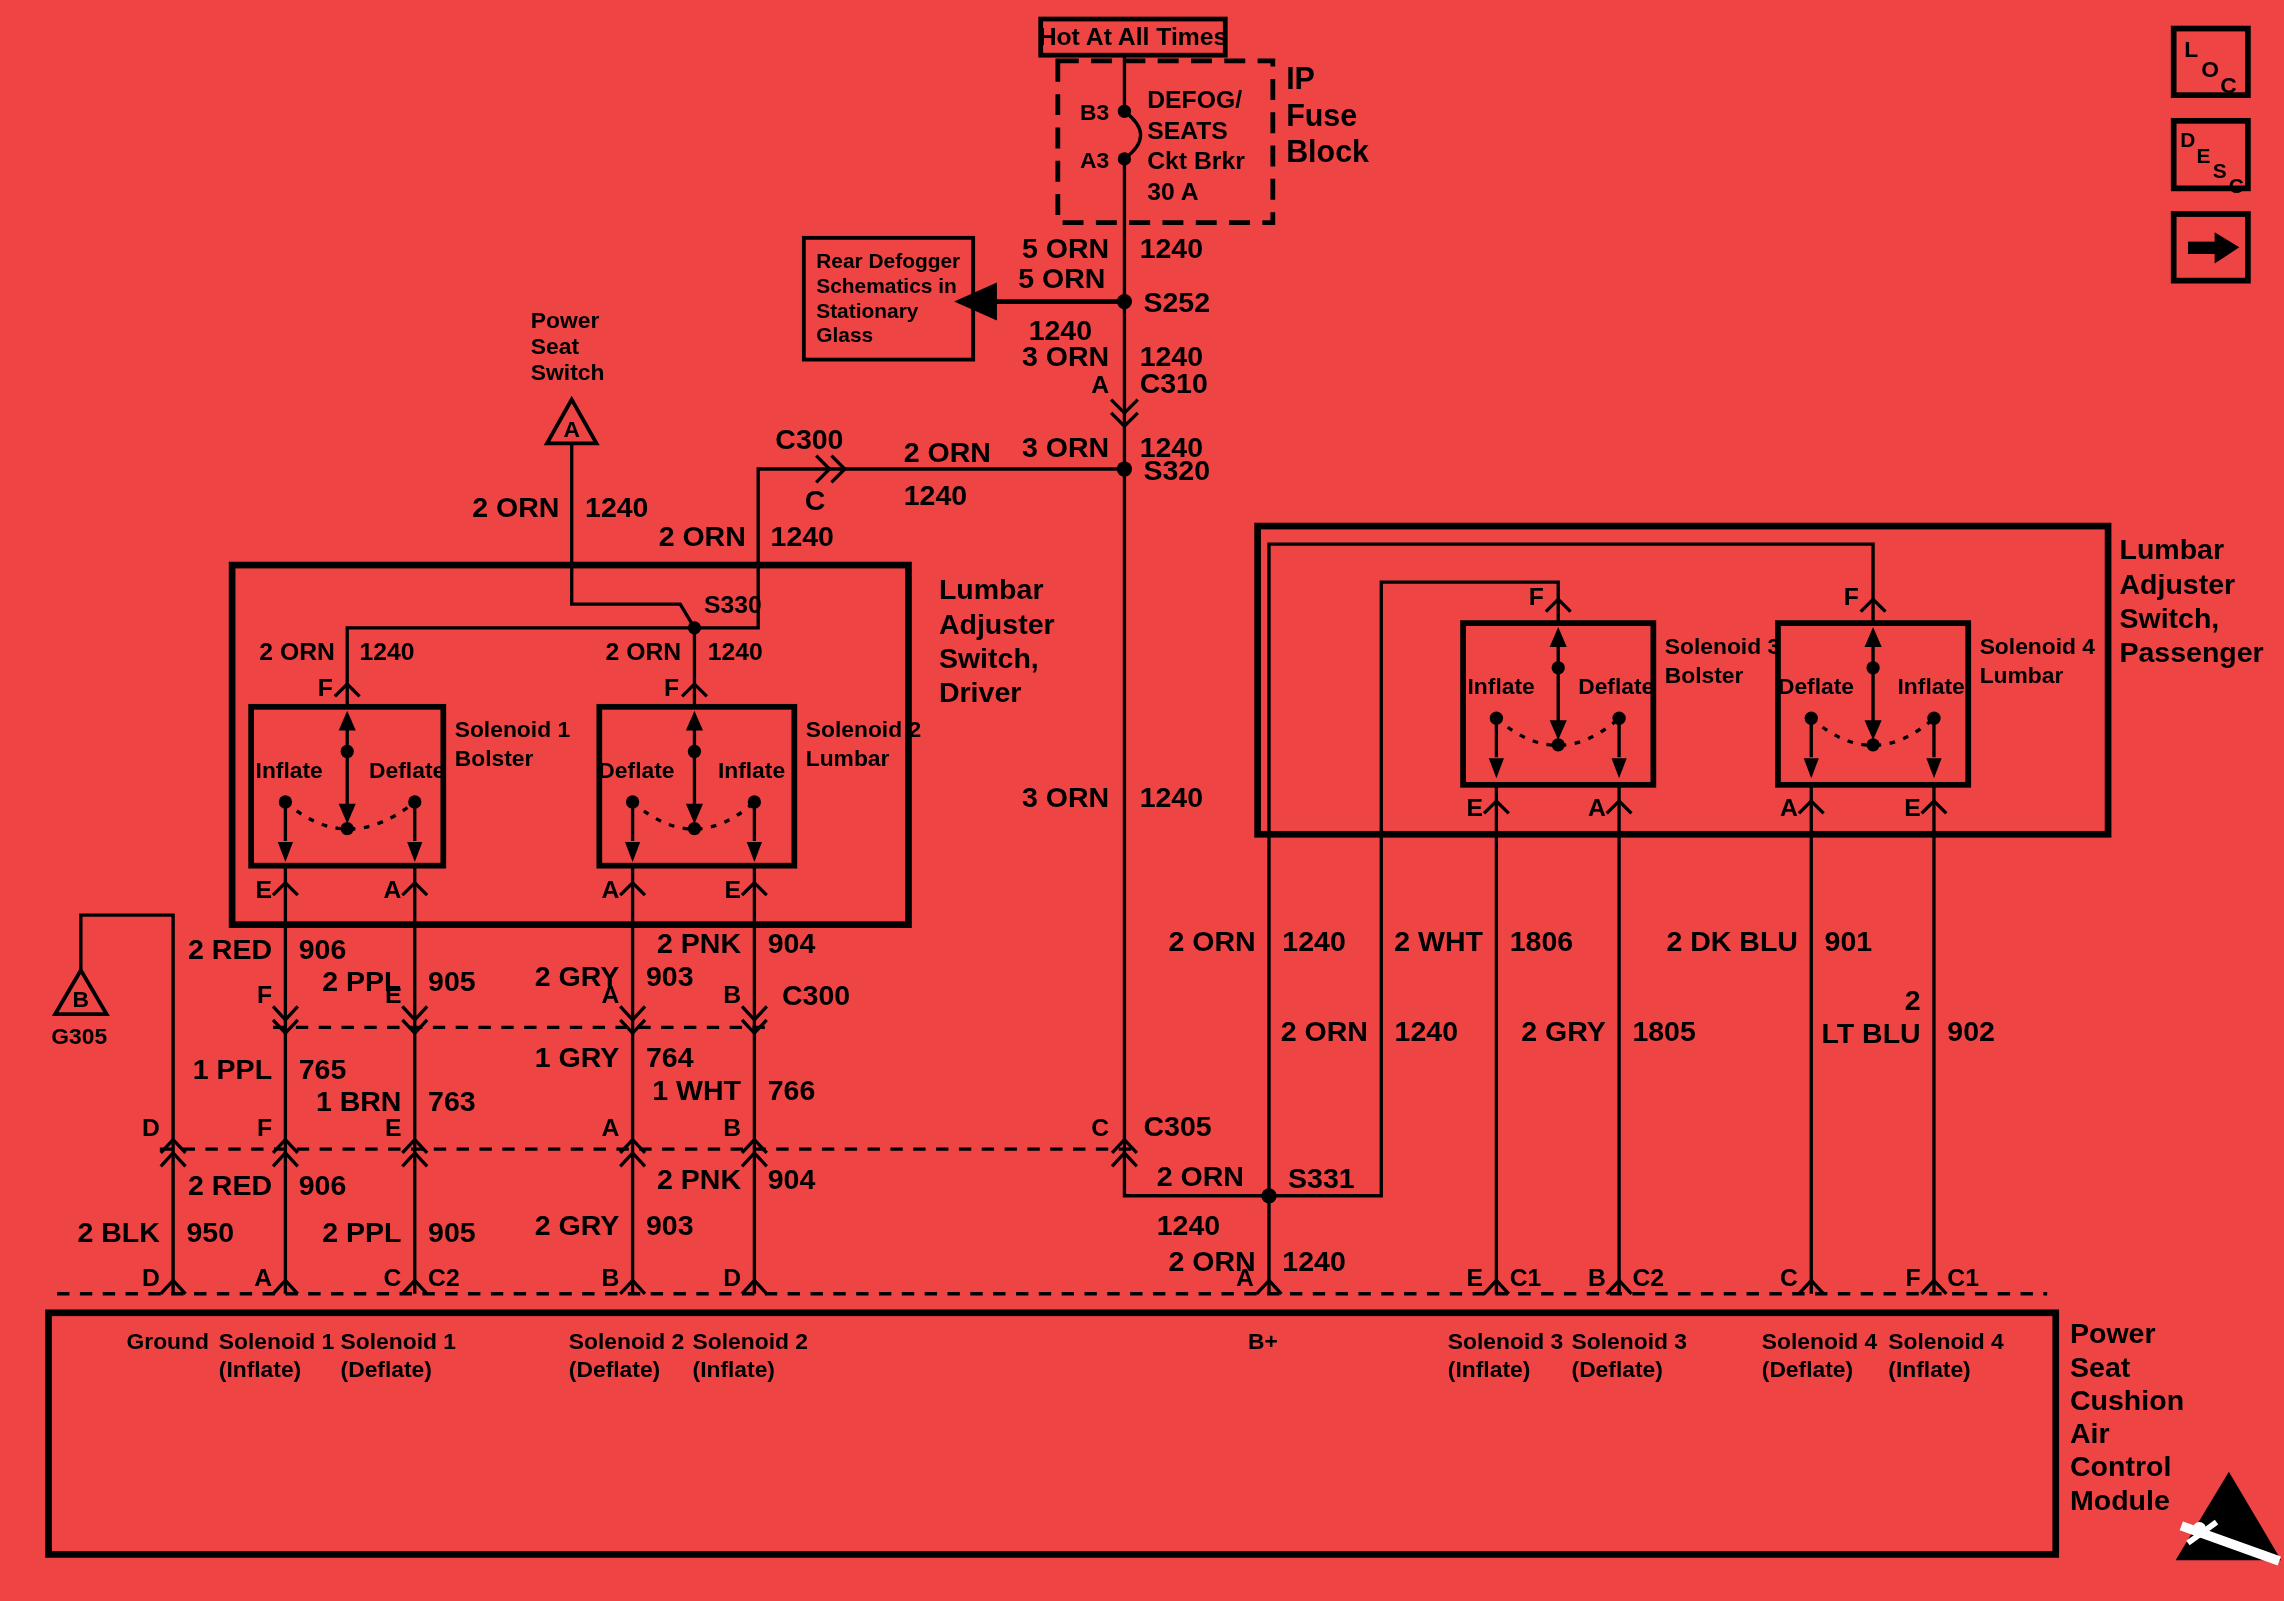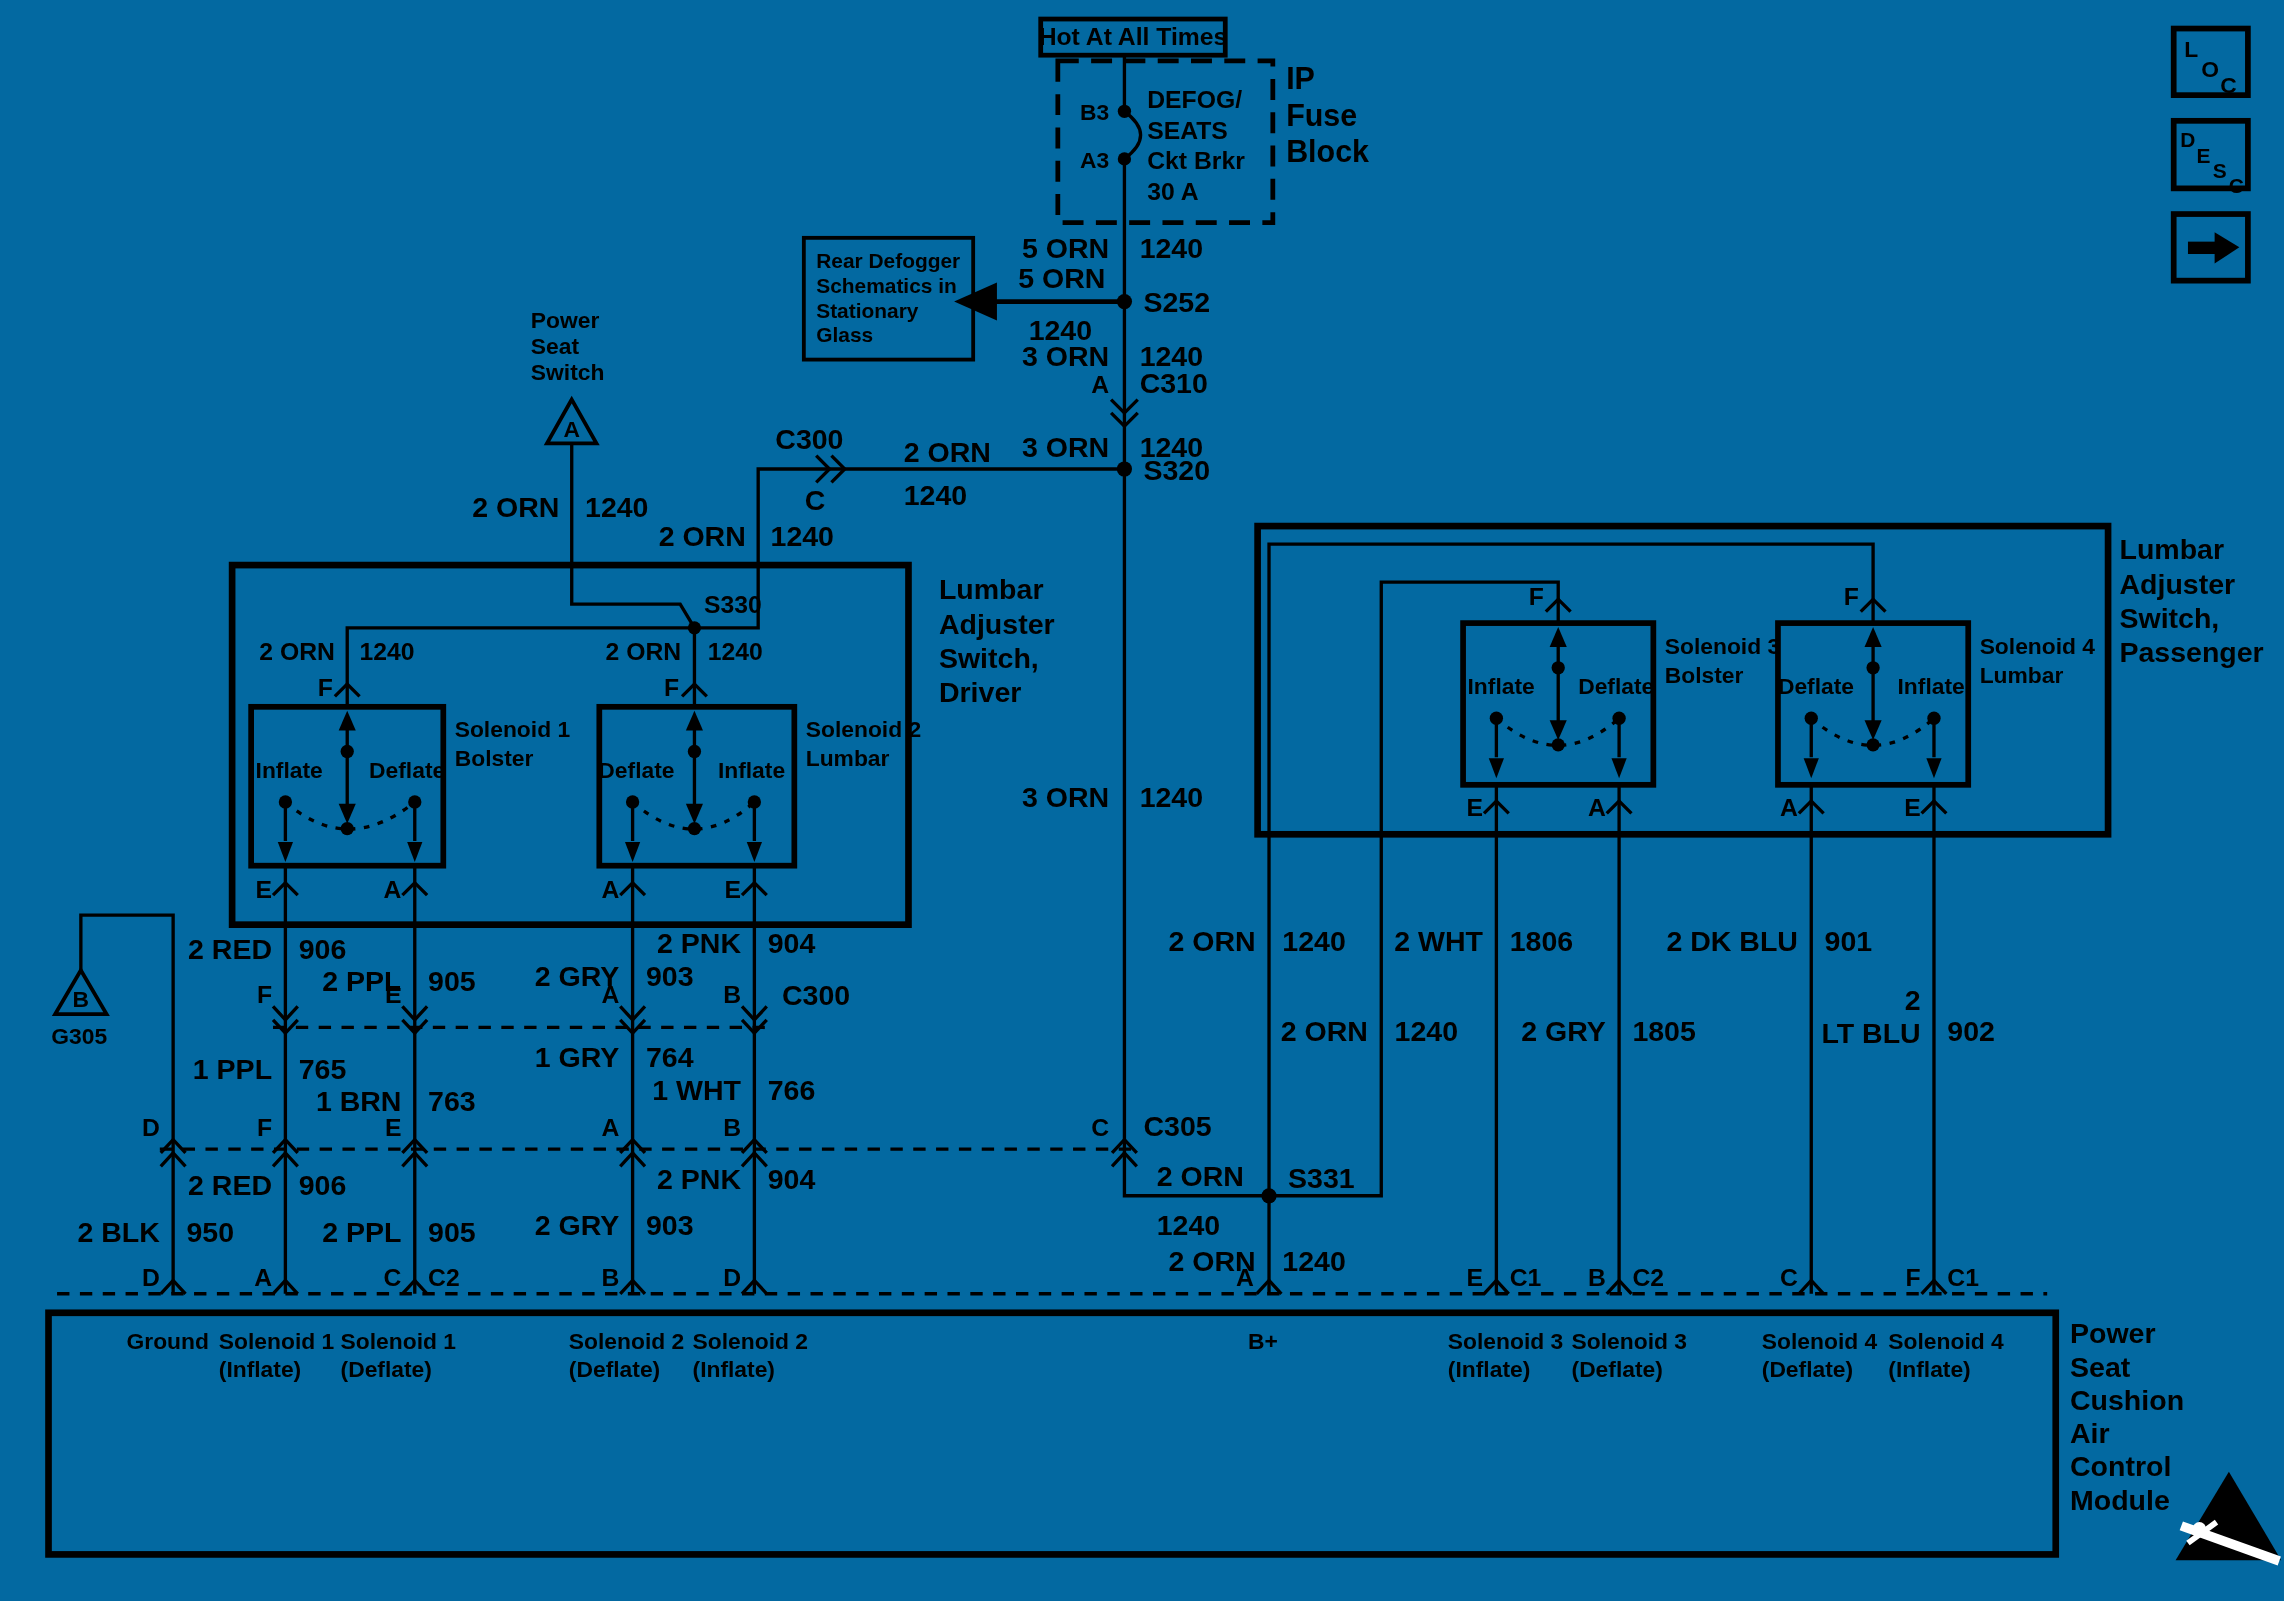--- a/index.html
+++ b/index.html
@@ -1,16 +1,16 @@
 <!DOCTYPE html>
 <html style="font-size:15px"><head>
 <meta charset="utf-8">
 <style>
   html,body{margin:0;padding:0;background:#fff;}
-  .stage{position:relative;width:2285px;height:1602px;background:#0369a1;font-family:"Liberation Sans",sans-serif;}
+  .stage{position:relative;width:2285px;height:1602px;background:#ef4444;font-family:"Liberation Sans",sans-serif;}
   svg text{font-family:"Liberation Sans",sans-serif;fill:#000;font-weight:bold;}
   .t30{font-size:30px;}
   .t26{font-size:26px;}
   .t24{font-size:24px;}
   .t22{font-size:22px;}
   .t32{font-size:32px;}
   .end{text-anchor:end;}
   .mid{text-anchor:middle;}
   .w{stroke:#000;stroke-width:3.5;fill:none;}
   .w5{stroke:#000;stroke-width:5;fill:none;}

